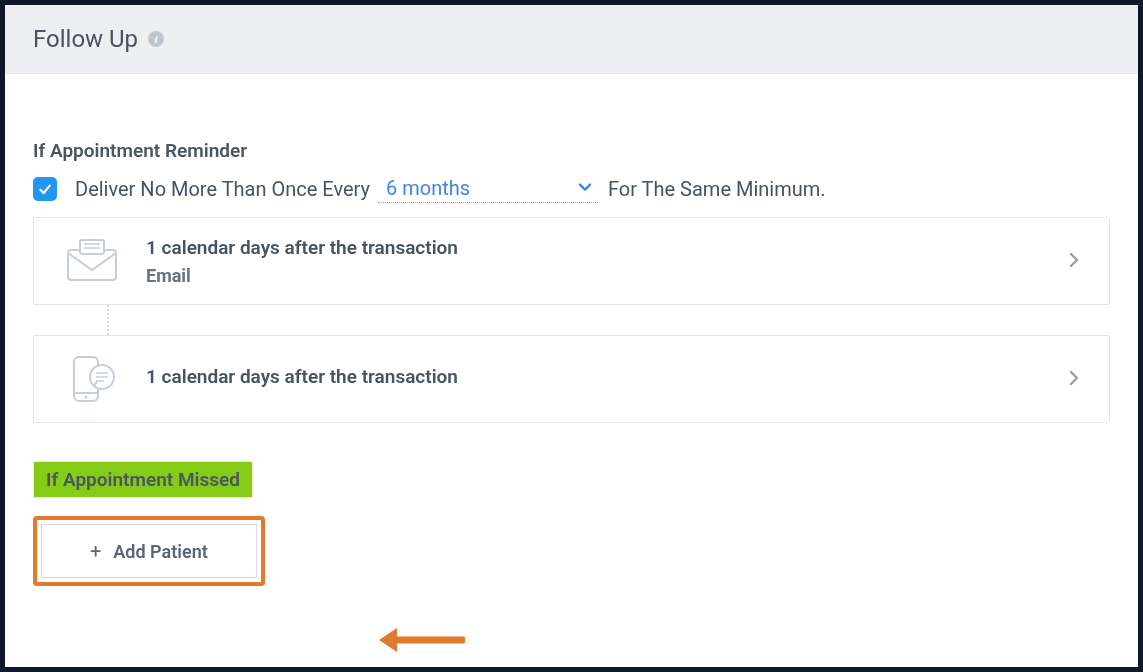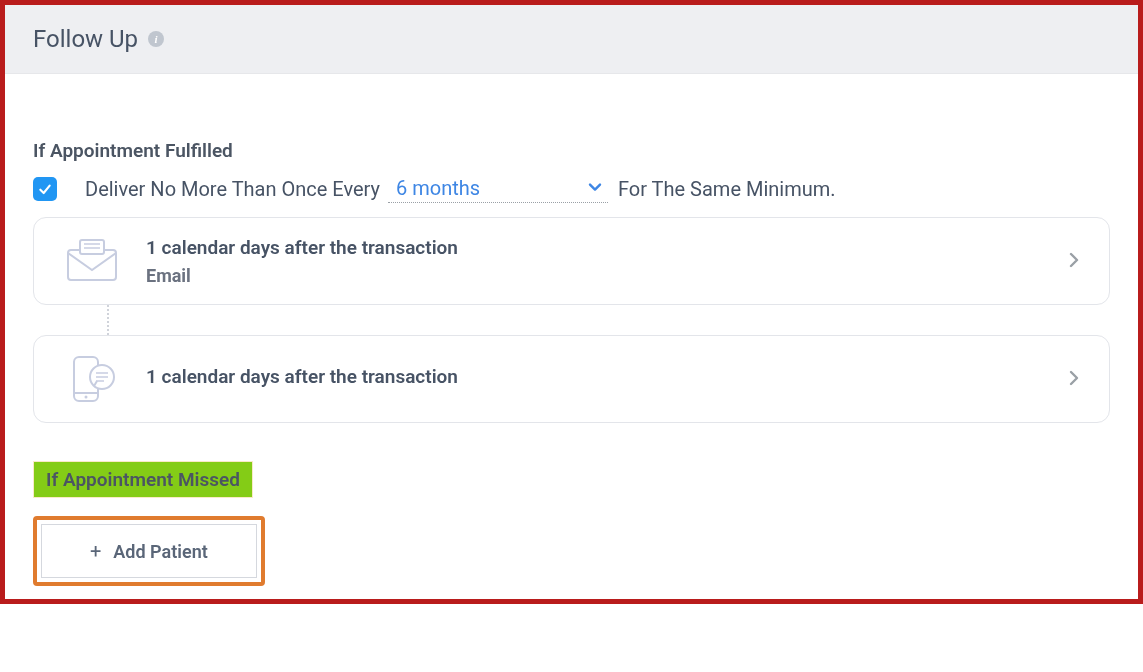--- a/index.html
+++ b/index.html
@@ -2,22 +2,22 @@
 <html><head>
 <meta charset="utf-8">
 <style>
   * { box-sizing: border-box; margin: 0; padding: 0; }
   body {
     font-family: -apple-system, BlinkMacSystemFont, "Segoe UI", Roboto, Helvetica, Arial, sans-serif;
     background: #fff;
   }
   .outer-frame {
     width: 1143px;
-    height: 604px;
-    border: 5px solid #b91c1c;
+    height: 672px;
+    border: 5px solid #0f172a;
     background: #fff;
     position: relative;
   }
   .header {
     background: #EEEFF2;
     border-bottom: 1px solid #e6e7ea;
     padding: 20px 28px;
     display: flex;
     align-items: center;
   }
@@ -48,21 +48,21 @@
     font-size: 19px;
     color: #4B5563;
     font-weight: 600;
     margin-top: 35px;
     margin-bottom: 12px;
   }
   .setting-row {
     display: flex;
     align-items: center;
     margin-bottom: 14px;
-    gap: 28px;
+    gap: 18px;
   }
   .checkbox {
     width: 24px;
     height: 24px;
     border-radius: 5px;
     display: flex;
     align-items: center;
     justify-content: center;
     flex-shrink: 0;
     cursor: pointer;
@@ -103,21 +103,21 @@
     color: #3E86E4;
     border-bottom: 1px dotted #9aa0a6;
     padding: 2px 6px;
     margin: 0 8px;
     min-width: 36px;
     text-align: center;
     display: inline-block;
   }
   .reminder-card {
     border: 1px solid #E3E5EA;
-    border-radius: 13px;
+    border-radius: 2px;
     padding: 18px 30px;
     display: flex;
     align-items: center;
     margin-bottom: 0;
     cursor: pointer;
   }
   .card-icon {
     width: 56px;
     height: 50px;
     margin-right: 26px;
@@ -193,21 +193,21 @@
 </head>
 <body>
 
 <div class="outer-frame">
   <div class="header">
     <span class="header-title">Follow Up</span>
     <span class="info-icon">i</span>
   </div>
 
   <div class="content">
-    <div class="section-label">If Appointment Fulfilled</div>
+    <div class="section-label">If Appointment Reminder</div>
 
     <div class="setting-row">
       <div class="checkbox checked">
         <svg class="check-svg" viewBox="0 0 24 24">
           <path d="M5 13 L10 18 L19 7" stroke="#fff" stroke-width="3.2" fill="none" stroke-linecap="round" stroke-linejoin="round"></path>
         </svg>
       </div>
       <div class="setting-text">
         <span>Deliver No More Than Once Every</span>
         <span class="dropdown">

